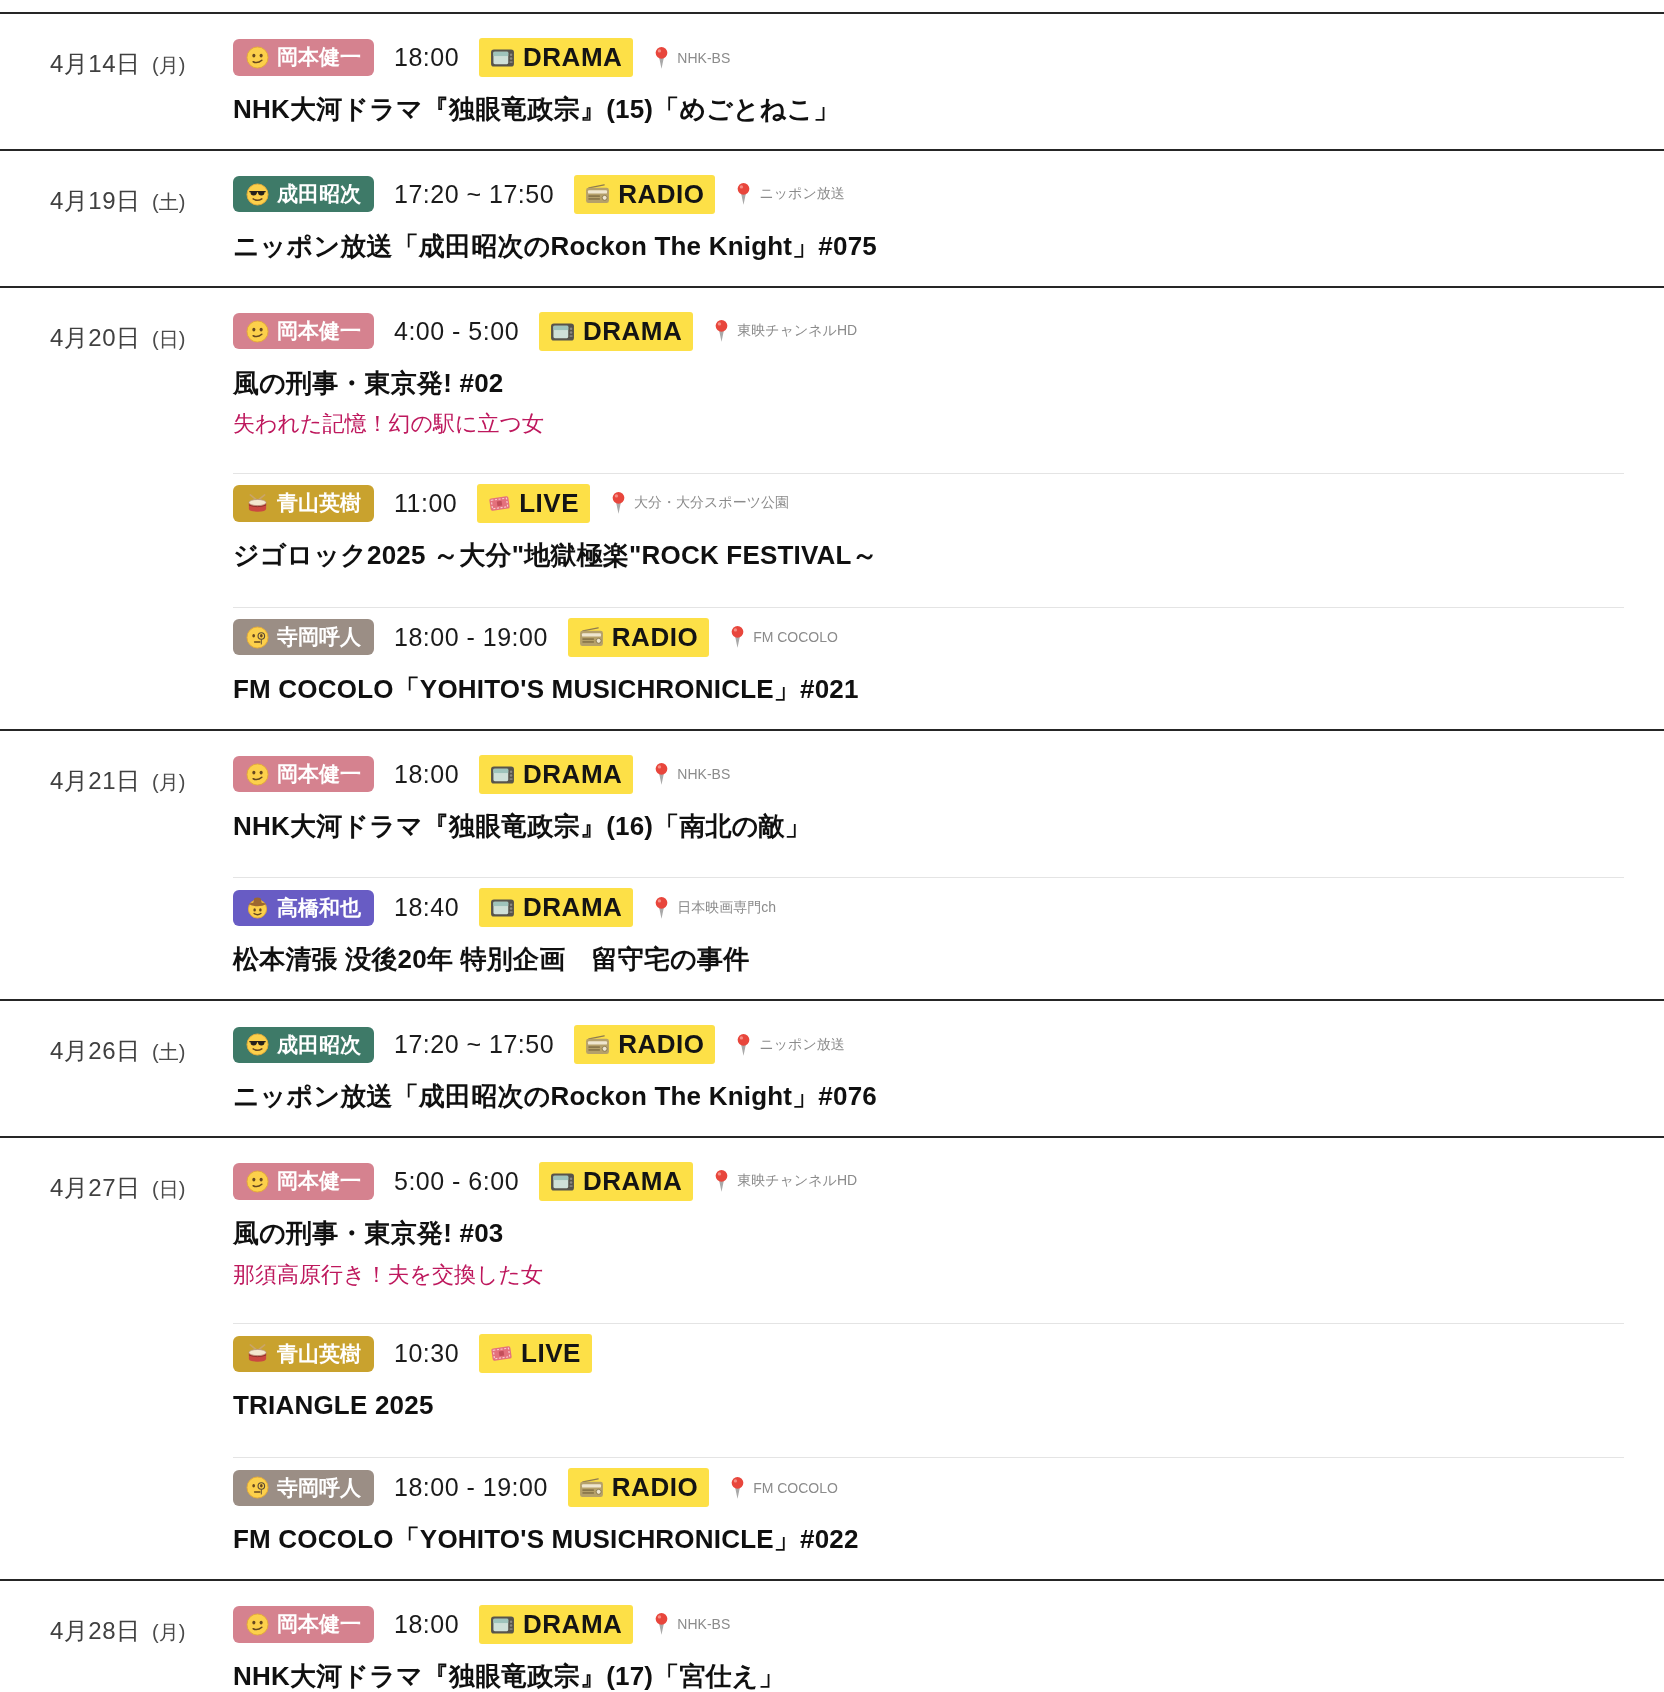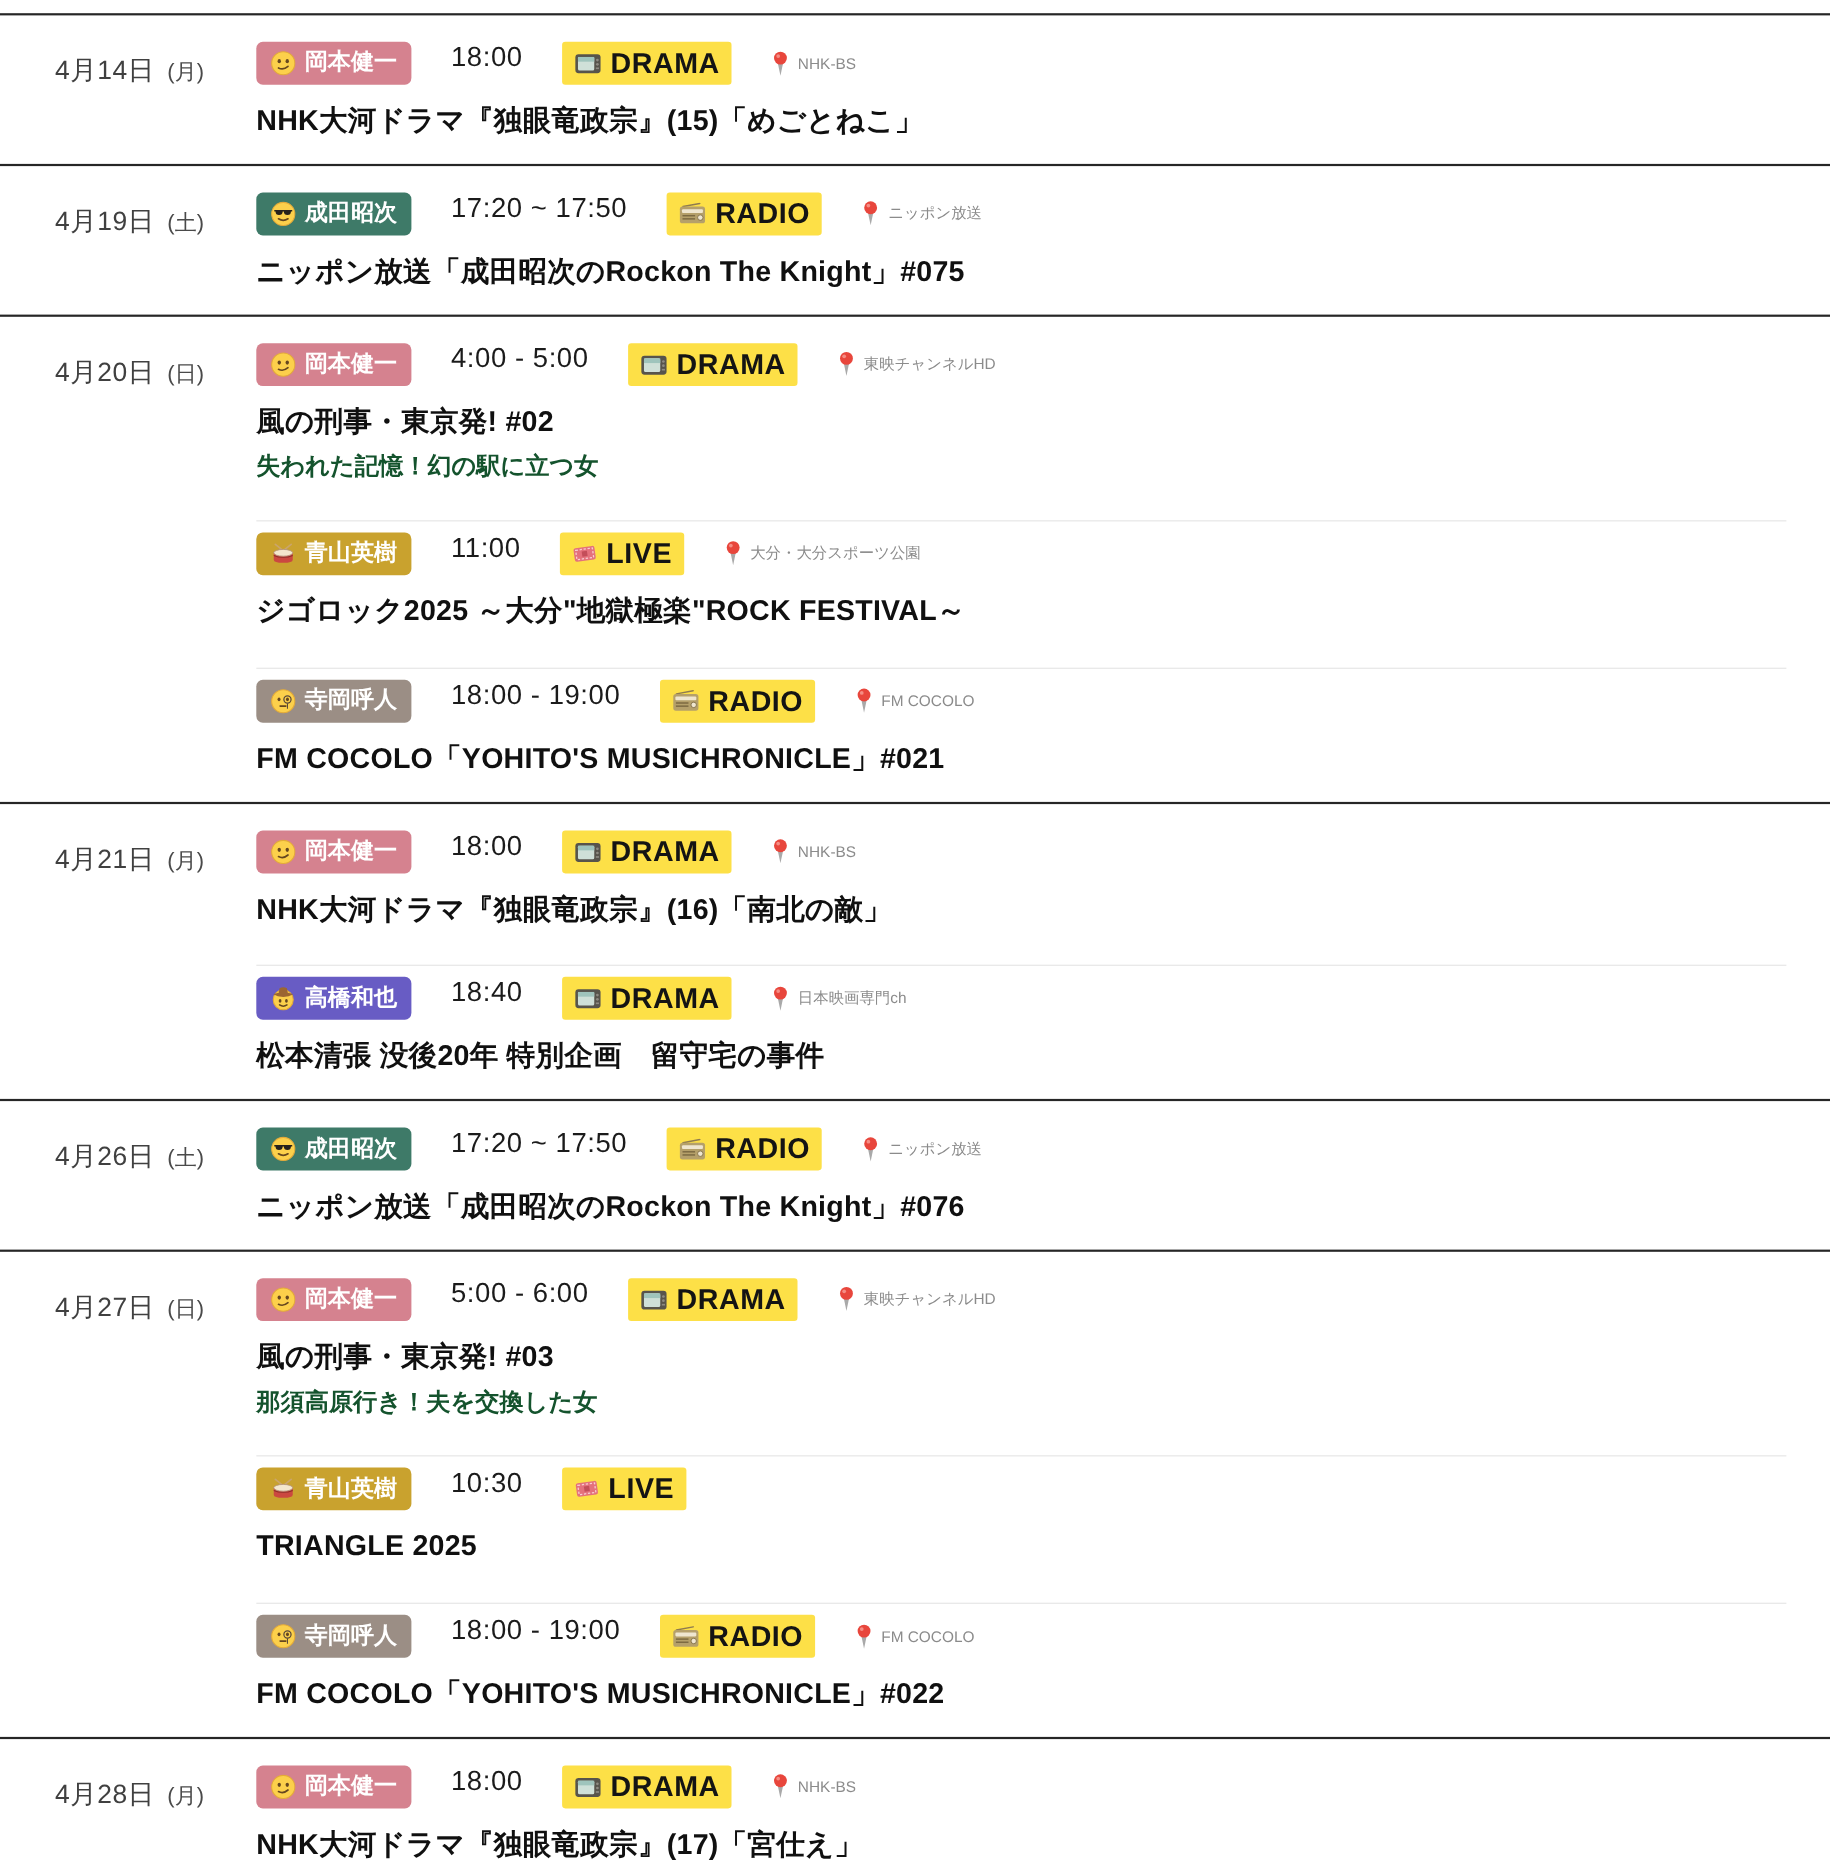--- a/index.html
+++ b/index.html
@@ -24,21 +24,21 @@
     white-space:nowrap;
   }
   .date{font-size:24px;color:#404040;font-weight:500;letter-spacing:.5px;}
   .weekday{font-size:20px;color:#4a4a4a;margin-left:6px;}
   .entries{flex:1;padding-right:40px;min-width:0;}
   .entry + .entry{
     border-top:1px solid #e4e4e4;
     margin-top:34px;
     padding-top:10px;
   }
-  .meta-row{display:flex;gap:36px;flex-wrap:nowrap;}
+  .meta-row{display:flex;align-items:center;gap:20px;flex-wrap:nowrap;}
   .person-badge{
     display:inline-flex;align-items:center;gap:8px;
     padding:5px 13px;border-radius:6px;
     color:#fff;font-weight:700;font-size:21px;line-height:1.25;
     white-space:nowrap;
   }
   .time{font-size:25px;color:#1b1b1b;letter-spacing:.5px;white-space:nowrap;}
   .category-badge{
     display:inline-flex;align-items:center;gap:8px;
     background:#fde047;color:#141414;
@@ -49,21 +49,21 @@
   .location{
     display:inline-flex;align-items:center;gap:7px;
     font-size:14px;color:#8b8b8b;white-space:nowrap;
     overflow:hidden;text-overflow:ellipsis;
   }
   .icon{display:inline-flex;align-items:center;line-height:0;}
   .title{
     font-size:26px;font-weight:700;color:#101010;
     margin-top:16px;line-height:1.3;letter-spacing:.2px;
   }
-  .subtitle{font-size:22px;color:#14532d;margin-top:10px;line-height:1.3;font-weight:bold;}
+  .subtitle{font-size:22px;color:#be185d;margin-top:10px;line-height:1.3;}
 </style>
 </head>
 <body>
 
 <div id="schedule">
     <section class="group">
     <div class="date-col">
       <span class="date">4月14日</span><span class="weekday"> (月)</span>
     </div>
     <div class="entries">

